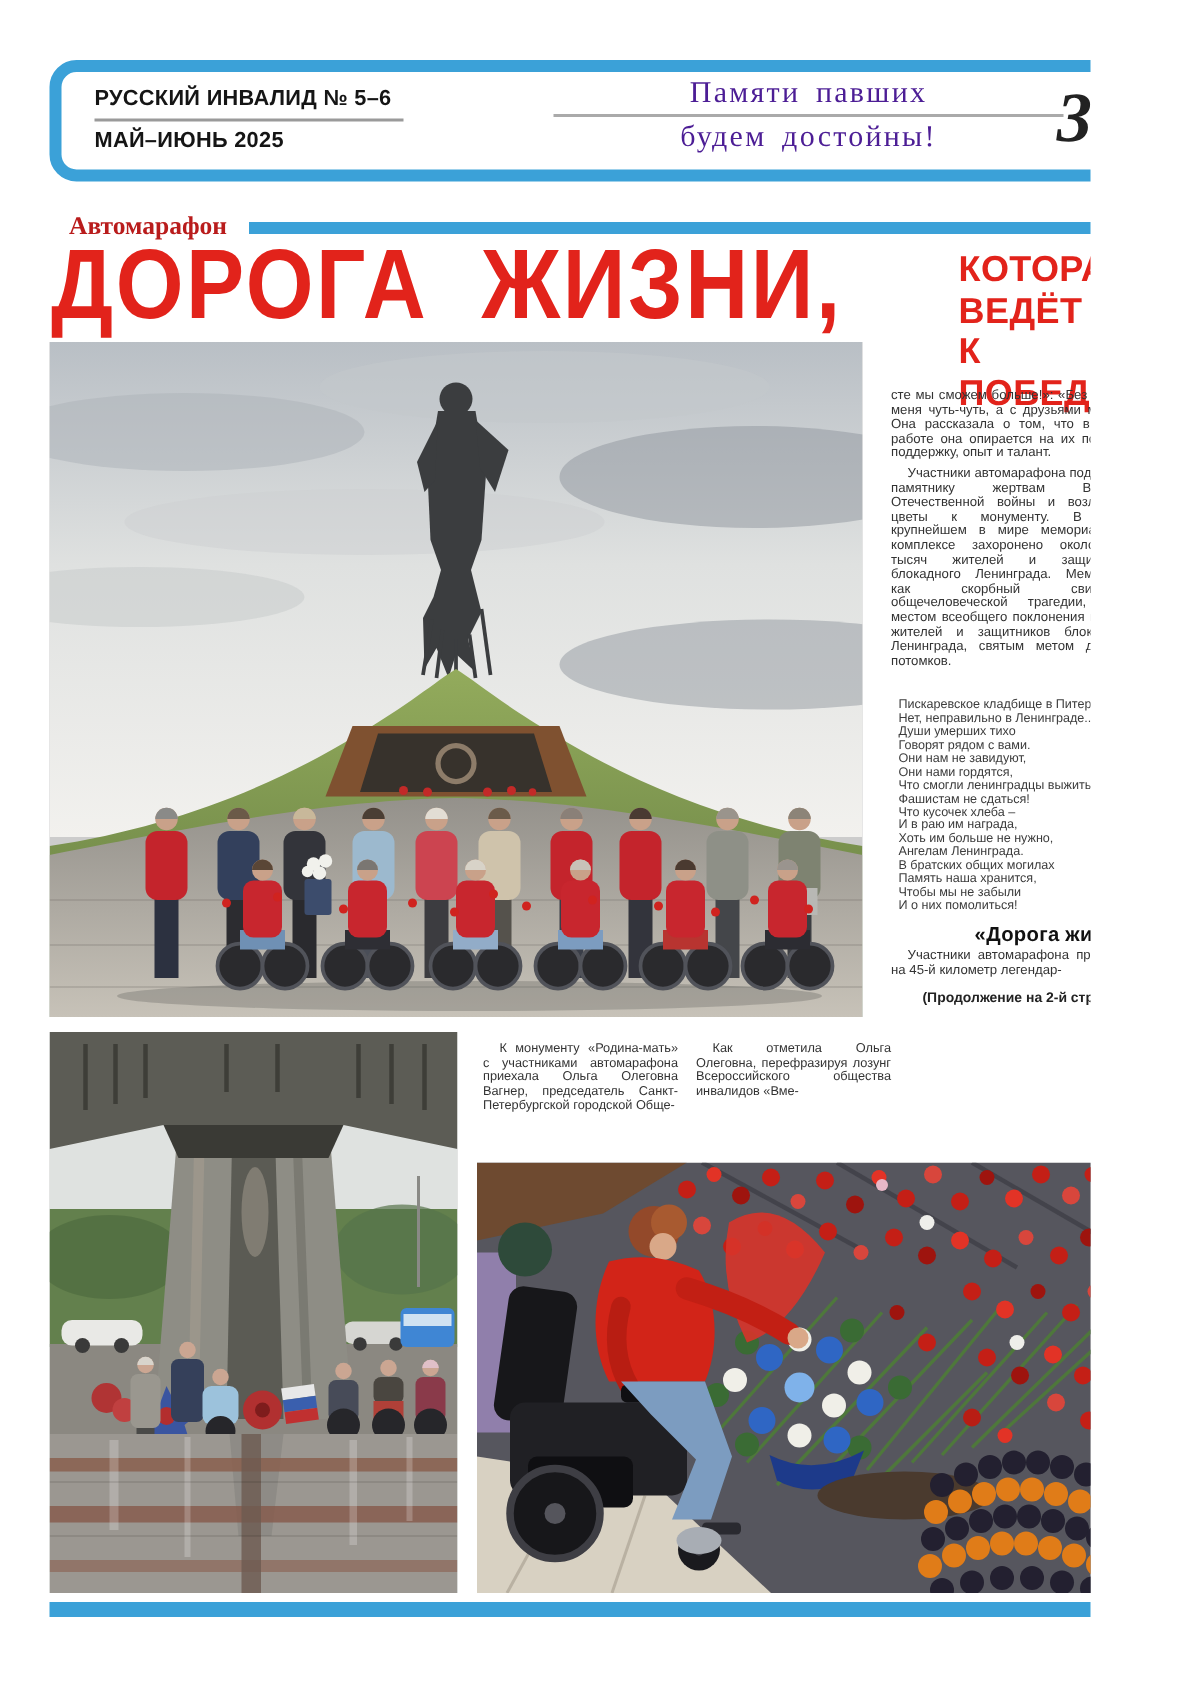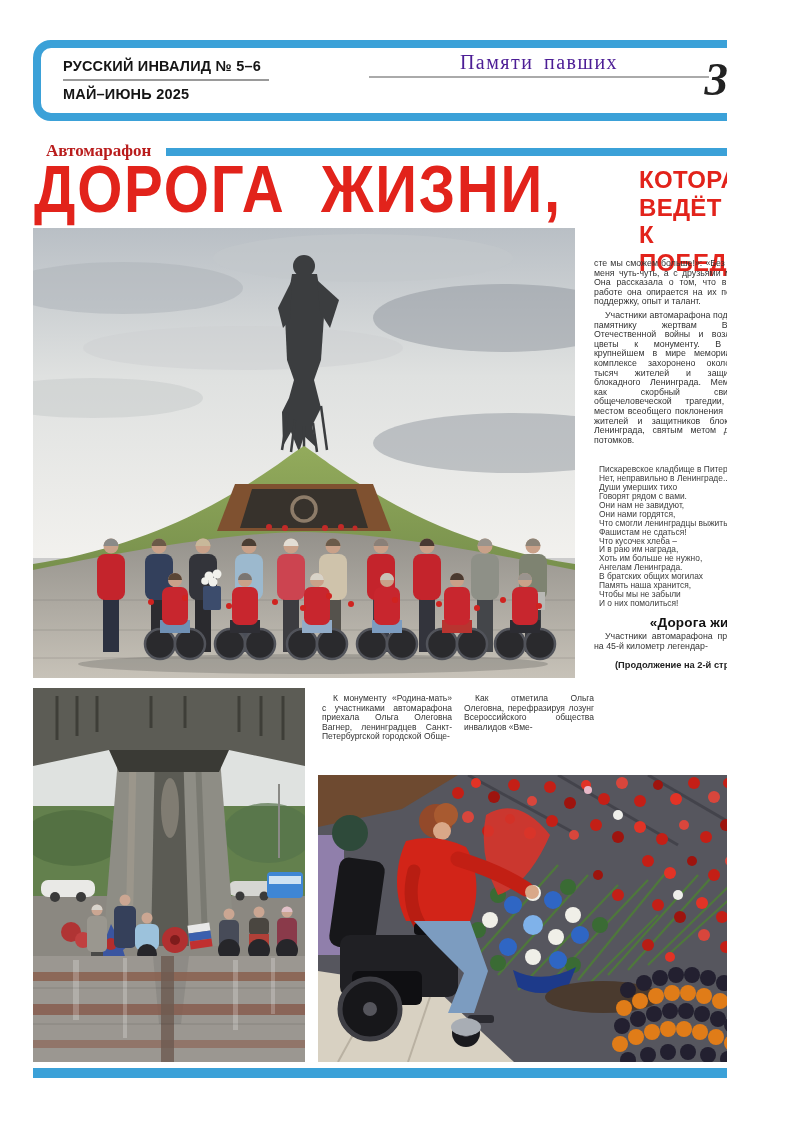--- a/index.html
+++ b/index.html
@@ -85,20 +85,21 @@
 
   <header class="masthead">
     <div class="mast-left">
       <div class="pub">РУССКИЙ ИНВАЛИД № 5–6</div>
       <div class="mast-rule"></div>
       <div class="pub">МАЙ–ИЮНЬ 2025</div>
     </div>
     <div class="mast-center">
       <div class="motto">Памяти павших</div>
       <div class="center-rule"></div>
+      <div class="motto">будем достойны!</div>
     </div>
     <div class="page-num">3</div>
   </header>
 
   <div class="kicker-row">
     <span class="kicker">Автомарафон</span>
     <span class="kicker-bar"></span>
   </div>
 
   <h1 class="headline">ДОРОГА ЖИЗНИ,</h1>
@@ -321,21 +322,21 @@
 В братских общих могилах
 Память наша хранится,
 Чтобы мы не забыли
 И о них помолиться!</div>
     <h2 class="subhead">«Дорога жизни»</h2>
     <p class="para ind">Участники автомарафона приехали на 45-й километр легендар-</p>
     <p class="continuation">(Продолжение на 2-й стр.)</p>
   </section>
 
   <section class="mid-col mid-col1">
-    <p class="para ind">К монументу «Родина-мать» с участниками автомарафона приехала Ольга Олеговна Вагнер, ленинградцев Санкт-Петербургской городской Обще-</p>
+    <p class="para ind">К монументу «Родина-мать» с участниками автомарафона приехала Ольга Олеговна Вагнер, председатель Санкт-Петербургской городской Обще-</p>
   </section>
   <section class="mid-col mid-col2">
     <p class="para ind">Как отметила Ольга Олеговна, перефразируя лозунг Всероссийского общества инвалидов «Вме-</p>
   </section>
 
   <div class="photo photo-left">
     <svg viewBox="0 0 272 374" preserveAspectRatio="none">
       <rect width="272" height="374" fill="#dfe2e0"></rect>
       <rect x="0" y="118" width="272" height="92" fill="#63804d"></rect>
       <ellipse cx="40" cy="150" rx="50" ry="28" fill="#4f6b3e" opacity=".7"></ellipse>

